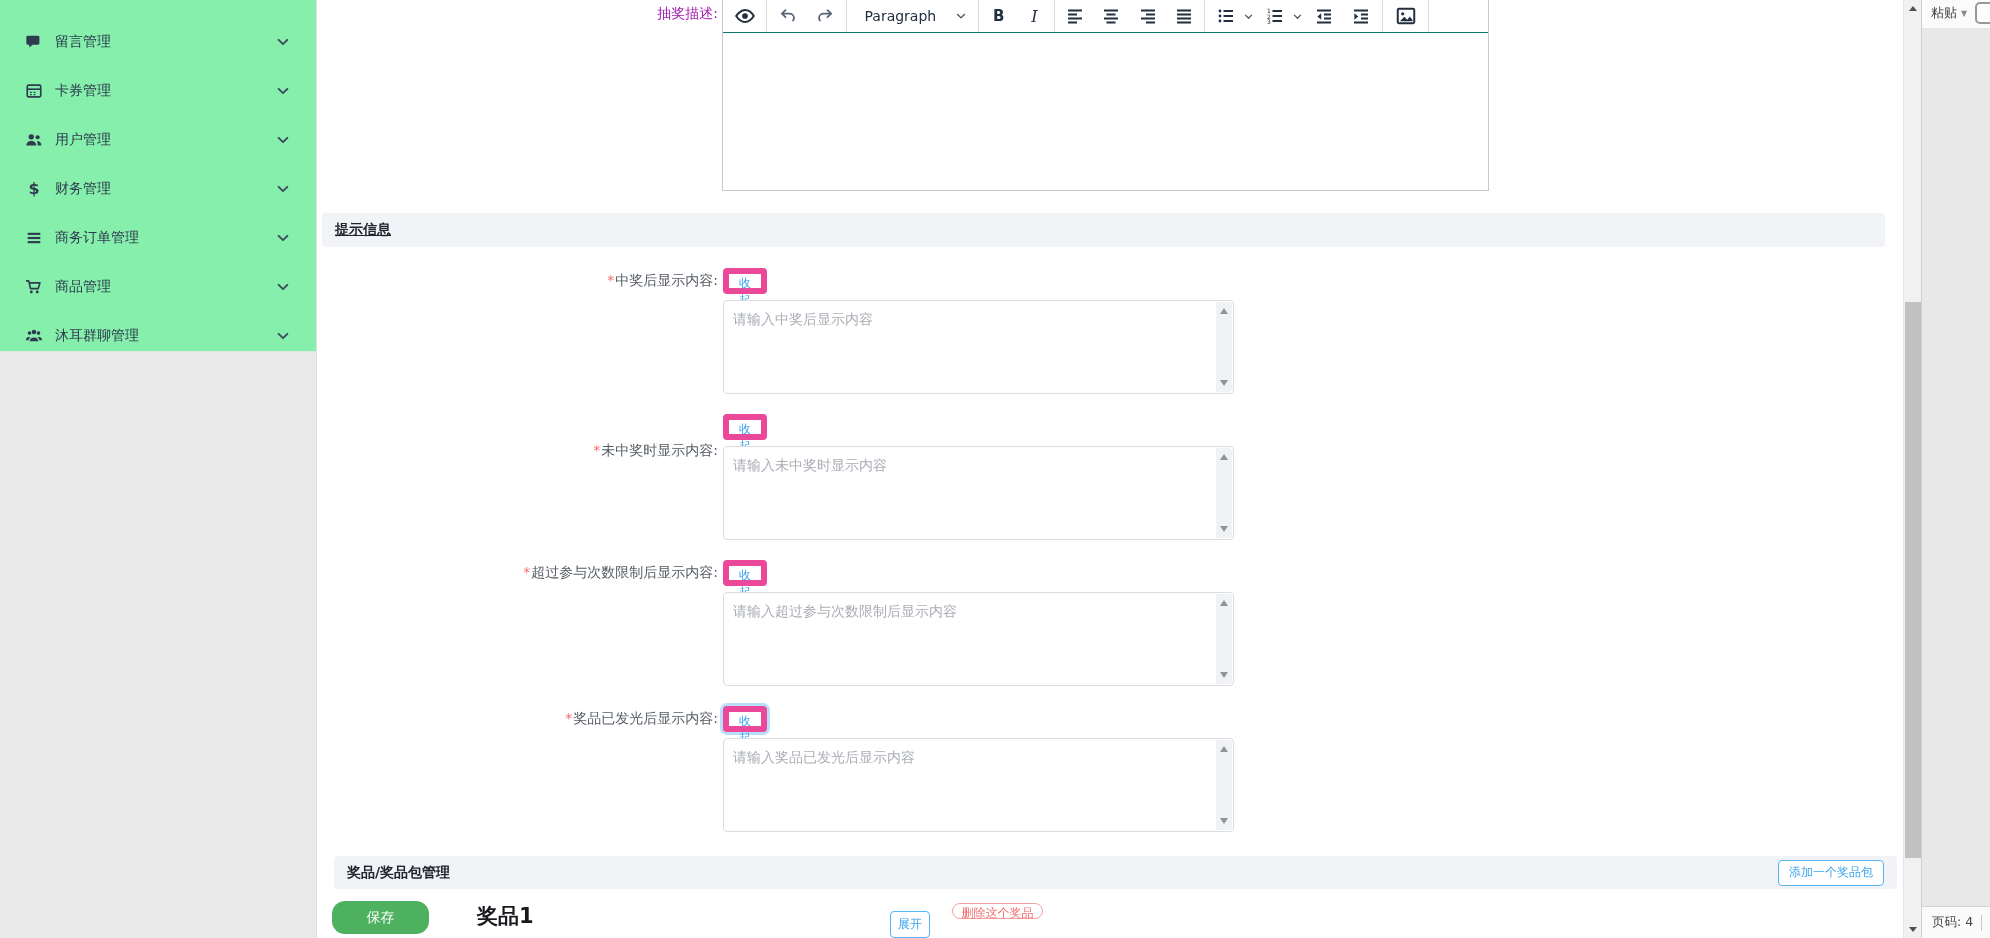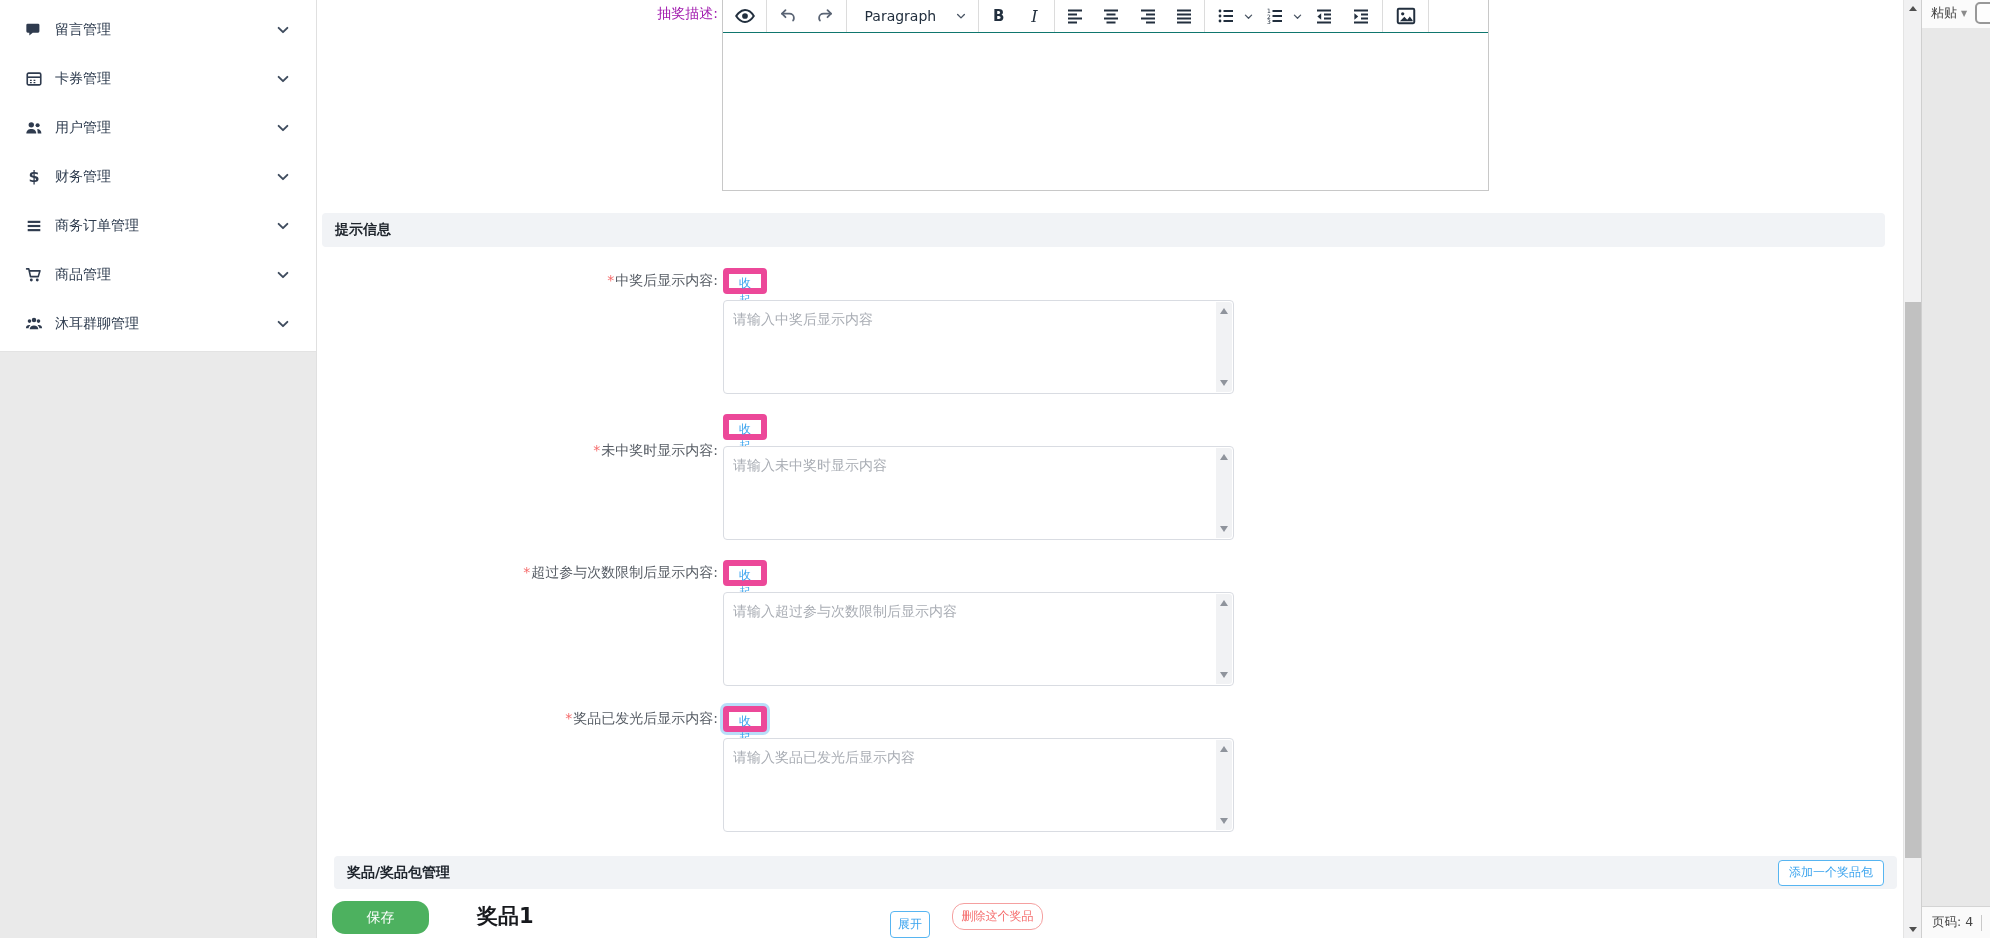--- a/index.html
+++ b/index.html
@@ -7,21 +7,21 @@
   body {
     width:1990px; height:938px; overflow:hidden; background:#fff;
     font-family:"DejaVu Sans","Liberation Sans",sans-serif;
   }
   .app { position:relative; width:1990px; height:938px; }
 
   
   .sidebar { position:absolute; left:0; top:0; width:317px; height:938px;
              background:#eaeaea; border-right:1px solid #e0e0e0; }
   .sidebar-white { position:absolute; left:0; top:0; width:100%; height:352px;
-                   background:#ffffff; border-bottom:1px solid #e3e3e3; padding-top:5px; }
+                   background:#86efac; border-bottom:1px solid #e3e3e3; padding-top:17px; }
   .side-item { height:49px; display:flex; align-items:center; padding:0 26px 0 24px; cursor:pointer; }
   .side-icon { width:20px; height:20px; margin-right:11px; display:flex; align-items:center;
                justify-content:center; color:#2f3b4e; flex:none; }
   .ico-dollar { font-size:16px; font-weight:700; color:#2f3b4e; line-height:1; }
   .side-label { flex:1; font-size:14px; color:#2c3a4d; white-space:nowrap; }
   .side-chevron { display:flex; color:#3f4c5e; }
 
   
   .content { position:absolute; left:318px; top:0; width:1586px; height:938px; background:#fff; }
 
@@ -40,21 +40,21 @@
   .tb-select { display:flex; align-items:center; width:116px; justify-content:space-between;
                padding:0 4px 0 10px; font-size:14px; color:#222f3e; cursor:pointer; }
   .tb-caret { display:flex; color:#4a5564; }
   .mini-caret { display:flex; color:#4a5564; margin-left:-4px; }
   .editor-body { height:157px; background:#fff; }
 
   
   .bar { position:absolute; left:4px; width:1563px; height:34px; background:#f1f3f6;
          border-radius:4px; display:flex; align-items:center; padding:0 13px;
          font-size:14px; font-weight:700; color:#20262e; }
-  .bar-tips { top:213px; }
+  .bar-tips { top:213px;text-decoration:underline; }
   .bar-prize { top:856px; height:33px;margin-left:12px; }
   .add-pkg-btn { margin-left:auto; width:106px; height:26px; background:#fff;
                  border:1px solid #57b5f1; color:#39a3ee; border-radius:4px;
                  font-size:12px; font-weight:400; cursor:pointer;
                  font-family:"DejaVu Sans","Liberation Sans",sans-serif; }
 
   
   .field-label { position:absolute; left:0; width:400px; text-align:right;
                  font-size:14px; color:#565c64; white-space:nowrap; }
   .req { color:#f56c6c; margin-right:1px; }
@@ -81,21 +81,21 @@
   .lt4{top:710px;} .bt4{top:706px;} .tt4{top:738px;}
 
   
   .save-btn { position:absolute; left:14px; top:901px; width:97px; height:33px;
               background:#4db15f; color:#fff; border:none; border-radius:13px; font-size:14px;
               cursor:pointer; font-family:"DejaVu Sans","Liberation Sans",sans-serif; }
   .prize-name { position:absolute; left:159px; top:902px; font-size:21px; font-weight:700; color:#17191d; }
   .expand-btn { position:absolute; left:572px; top:911px; width:40px; height:27px; background:#fff;
                 border:1px solid #57b5f1; color:#39a3ee; border-radius:4px; font-size:12px;
                 cursor:pointer; font-family:"DejaVu Sans","Liberation Sans",sans-serif; }
-  .delete-btn { position:absolute; left:634px; top:903px; width:91px; height:27px; background:#fff;
+  .delete-btn { position:absolute; left:634px; top:903px; width:91px; height:16px; background:#fff;
                 border:1px solid #f5a0a0; color:#f56c6c; border-radius:12px; font-size:12px;
                 cursor:pointer; font-family:"DejaVu Sans","Liberation Sans",sans-serif; }
 
   
   .vscroll { position:absolute; left:1903px; top:0; width:18px; height:938px;
              background:#f1f1f2; border-left:1px solid #e4e4e4; }
   .vs-btn { position:absolute; left:0; width:100%; height:17px; display:flex;
             align-items:center; justify-content:center; cursor:pointer; }
   .vs-btn.up { top:0; } .vs-btn.down { bottom:0; }
   .vs-tri-up { width:0; height:0; border-left:4px solid transparent; border-right:4px solid transparent;

